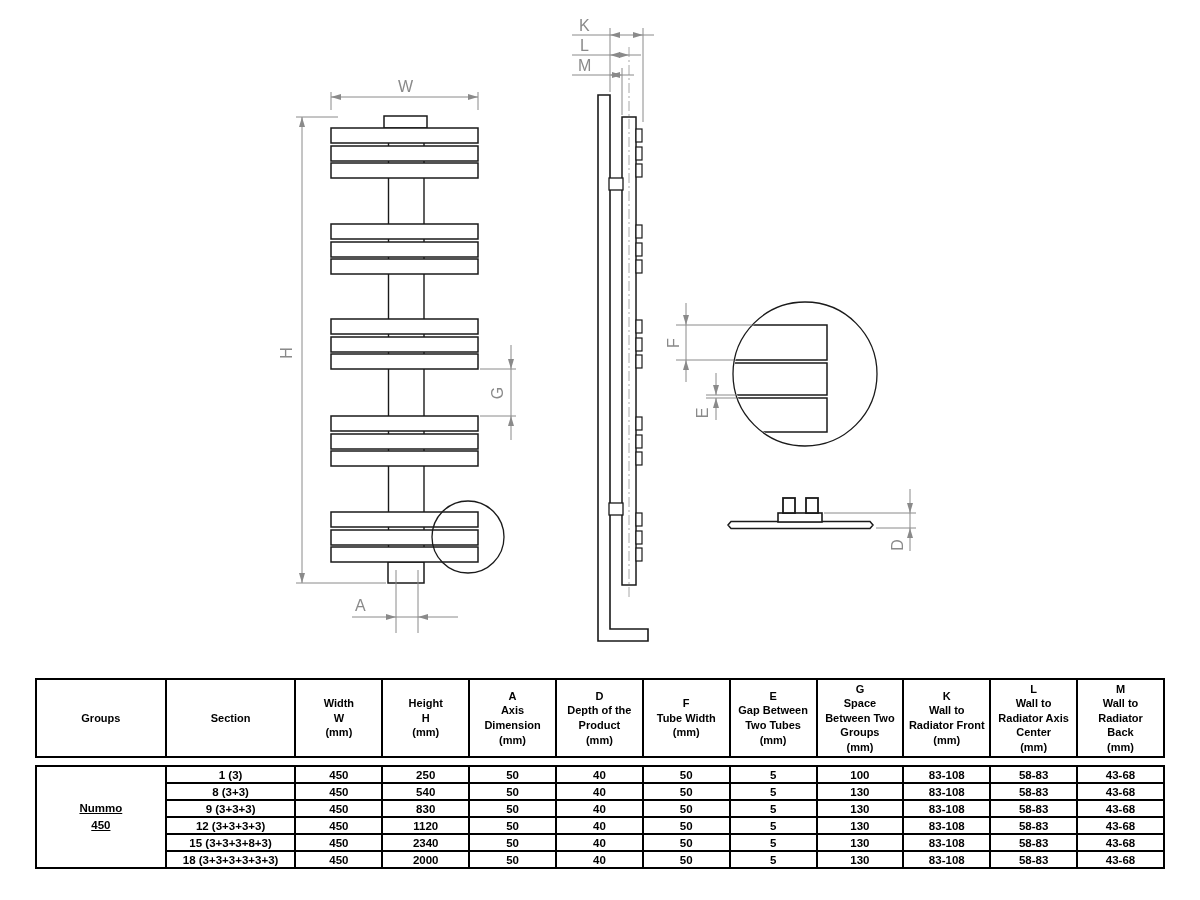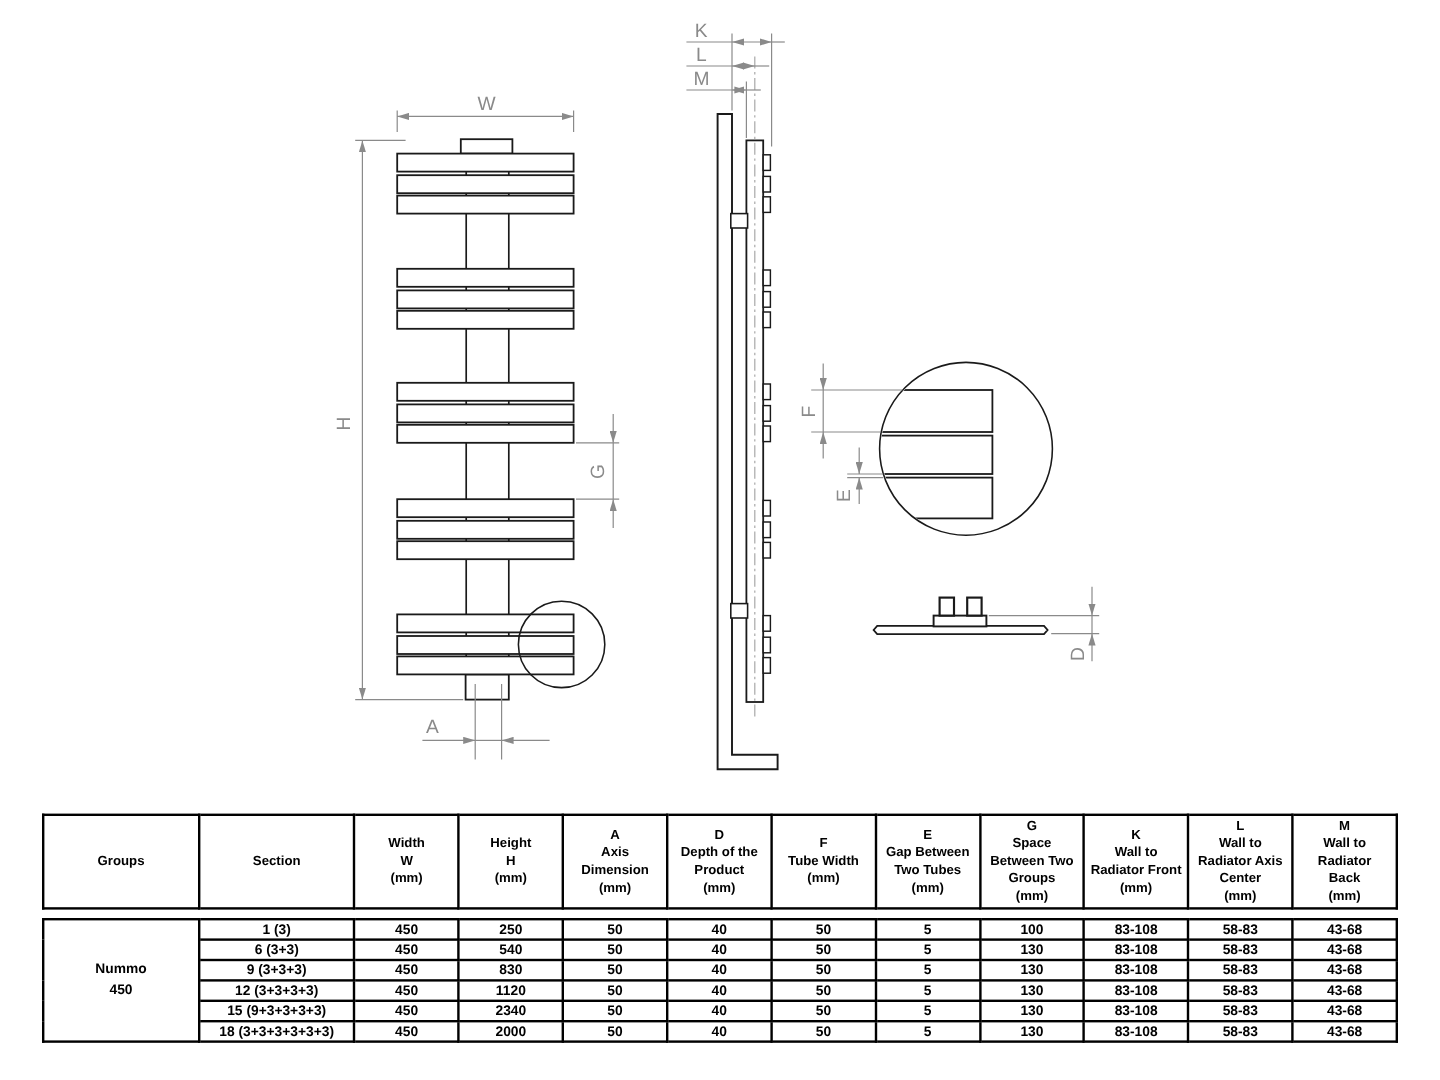--- a/index.html
+++ b/index.html
@@ -11,21 +11,21 @@
   .dim{stroke:#8a8a8a;stroke-width:1;fill:none;}
   .dim-label{fill:#8a8a8a;font-family:"Liberation Sans",sans-serif;font-size:16px;}
   .tblwrap{position:absolute;left:35px;width:1130px;}
   #hdr{top:678px;}
   #bdy{top:765px;}
   table{width:100%;border-collapse:collapse;table-layout:fixed;color:#000;font-weight:bold;}
   #hdr table, #bdy table{border:2px solid #000;}
   td{border:2px solid #000;text-align:center;vertical-align:middle;white-space:pre-line;padding:0 2px;}
   #hdr td{height:76px;font-size:11px;line-height:1.32;}
   #bdy td{height:15px;font-size:11.5px;}
-  .model-cell{font-size:12px;line-height:1.5;}
+  .model-cell{font-size:12px;line-height:1.5;text-decoration:underline;}
 </style>
 </head>
 <body>
 
 <div class="canvas">
 
   <svg width="1200" height="672" viewBox="0 0 1200 672">
     <defs>
       <marker id="arr" viewBox="0 0 10 6" refX="10" refY="3" markerWidth="10" markerHeight="6" orient="auto-start-reverse" markerUnits="userSpaceOnUse">
         <path d="M0 0 L10 3 L0 6 Z" fill="#8a8a8a"></path>
@@ -285,21 +285,21 @@
             <td>50</td>
             <td>40</td>
             <td>50</td>
             <td>5</td>
             <td>100</td>
             <td>83-108</td>
             <td>58-83</td>
             <td>43-68</td>
           </tr>
           <tr>
-            <td>6 (3+3)</td>
+            <td>8 (3+3)</td>
             <td>450</td>
             <td>540</td>
             <td>50</td>
             <td>40</td>
             <td>50</td>
             <td>5</td>
             <td>130</td>
             <td>83-108</td>
             <td>58-83</td>
             <td>43-68</td>
@@ -324,21 +324,21 @@
             <td>50</td>
             <td>40</td>
             <td>50</td>
             <td>5</td>
             <td>130</td>
             <td>83-108</td>
             <td>58-83</td>
             <td>43-68</td>
           </tr>
           <tr>
-            <td>15 (9+3+3+3+3)</td>
+            <td>15 (3+3+3+8+3)</td>
             <td>450</td>
             <td>2340</td>
             <td>50</td>
             <td>40</td>
             <td>50</td>
             <td>5</td>
             <td>130</td>
             <td>83-108</td>
             <td>58-83</td>
             <td>43-68</td>

